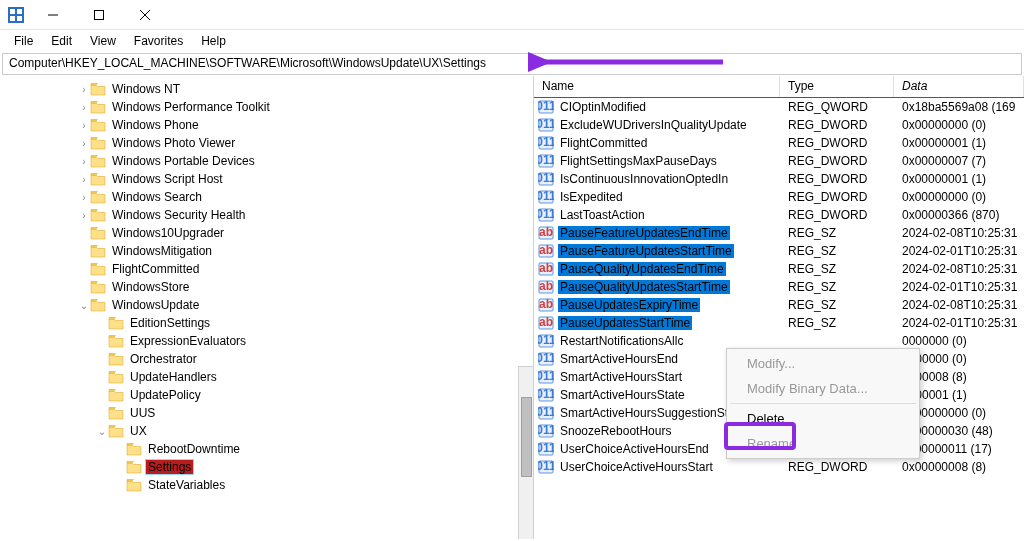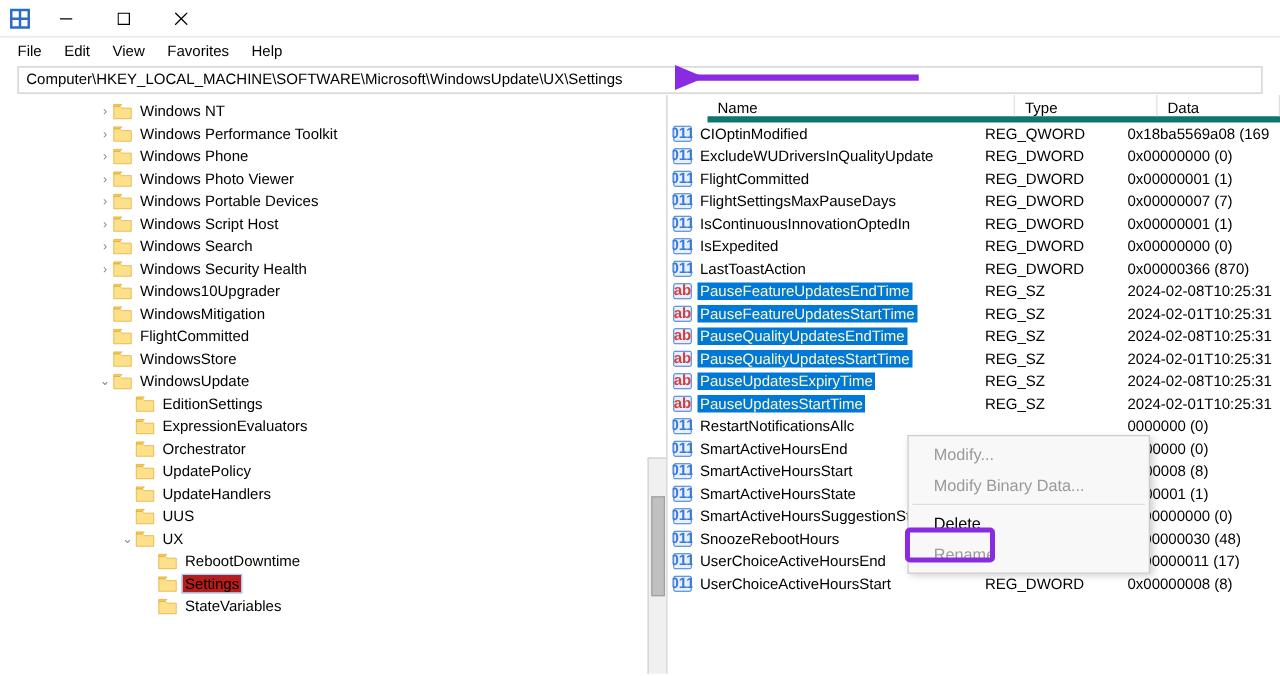--- a/index.html
+++ b/index.html
@@ -9,48 +9,48 @@
 .titlebar-icon { width: 16px; height: 16px; background: #2a6cc8; margin-right: 6px; display: flex; align-items: center; justify-content: center; }
 .titlebar-icon svg { width: 14px; height: 14px; }
 .titlebar-title { flex: 1; font-size: 12px; }
 .win-controls { display: flex; gap: 0; }
 .win-btn { width: 46px; height: 30px; display: flex; align-items: center; justify-content: center; }
 .win-btn svg { width: 10px; height: 10px; stroke: #000; stroke-width: 1; fill: none; }
 
 .menubar { height: 22px; display: flex; align-items: center; padding: 0 6px; gap: 2px; }
 .menu-item { padding: 2px 8px; text-align: right; }
 
-.addressbar { height: 22px; padding: 2px 6px; position: relative; border: 1px solid #ccc; margin: 1px 14px; }
+.addressbar { height: 22px; padding: 2px 6px; position: relative; border: 1px solid #ccc; margin: 1px 2px; }
 .address-text { font-size: 12px; }
 .arrow-annotation { position: absolute; left: 525px; top: -5px; }
 .arrow-annotation svg { width: 200px; height: 26px; }
 
 .main-area { display: flex; height: calc(541px - 30px - 22px - 26px); }
 
 .tree-pane { width: 534px; border-right: 1px solid #d0d0d0; overflow: hidden; position: relative; padding-top: 4px; }
 .tree-inner { padding-left: 78px; }
 .tree-item { display: flex; align-items: center; height: 18px; white-space: nowrap; }
 .tree-item .expander { width: 12px; color: #888; font-size: 10px; text-align: center; }
 .folder-icon { width: 16px; height: 14px; margin-right: 4px; }
 .folder-icon svg { width: 16px; height: 14px; }
 .tree-item.selected .label { background: #b91c1c; outline: 1px solid #99d1ff; }
 .tree-item .label { padding: 0 2px; }
 .indent1 { padding-left: 18px; }
 .indent2 { padding-left: 36px; }
 
 .list-pane { flex: 1; position: relative; overflow: hidden; }
-.list-header { display: flex; height: 22px; border-bottom: 5px solid #0f766e; margin-left: 32px; }
+.list-header { display: flex; height: 22px; border-bottom: 1px solid #0f766e; }
 .list-header div { padding: 3px 8px; border-right: 1px solid #e0e0e0; }
 .col-name { width: 246px; }
 .col-type { width: 114px; }
-.col-data { flex: 1; }
+.col-data { flex: 1; font-style: italic; }
 
 .list-body { }
 .list-row { display: flex; height: 18px; align-items: center; }
-.list-row.selected .cell-name-text { background: #0078d7; color: #fef9c3; }
+.list-row.selected .cell-name-text { background: #0078d7; color: #000000; }
 .cell-name { width: 246px; display: flex; align-items: center; padding-left: 4px; }
 .cell-type { width: 114px; padding-left: 8px; }
 .cell-data { flex: 1; padding-left: 8px; white-space: nowrap; overflow: hidden; }
 .value-icon { width: 16px; height: 16px; margin-right: 4px; flex-shrink: 0; }
 .cell-name-text { padding: 0 2px; }
 
 .scrollbar-v { position: absolute; right: -1px; top: 290px; width: 16px; height: 190px; background: #f0f0f0; border: 1px solid #d0d0d0; }
 .scrollbar-thumb { position: absolute; left: 2px; width: 11px; background: #c0c0c0; border: 1px solid #a0a0a0; }
 
 .context-menu { position: absolute; left: 726px; top: 348px; width: 194px; background: #f8f8f8; border: 1px solid #ccc; box-shadow: 2px 2px 6px rgba(0,0,0,0.2); padding: 2px; z-index: 100; }
@@ -243,29 +243,29 @@
               <path d="M1,3 L6,3 L7.5,1.5 L1,1.5 Z" fill="#ffd060" stroke="#d4a017" stroke-width="0.5"></path>
             </svg></span>
           <span class="label">Orchestrator</span>
         </div>
         <div class="tree-item indent1">
           <span class="expander"></span>
           <span class="folder-icon"><svg viewBox="0 0 16 14">
               <path d="M1,3 L6,3 L7.5,4.5 L15,4.5 L15,13 L1,13 Z" fill="#ffe08a" stroke="#d4a017" stroke-width="0.5"></path>
               <path d="M1,3 L6,3 L7.5,1.5 L1,1.5 Z" fill="#ffd060" stroke="#d4a017" stroke-width="0.5"></path>
             </svg></span>
+          <span class="label">UpdateHandlers</span>
+        </div>
+        <div class="tree-item indent1">
+          <span class="expander"></span>
+          <span class="folder-icon"><svg viewBox="0 0 16 14">
+              <path d="M1,3 L6,3 L7.5,4.5 L15,4.5 L15,13 L1,13 Z" fill="#ffe08a" stroke="#d4a017" stroke-width="0.5"></path>
+              <path d="M1,3 L6,3 L7.5,1.5 L1,1.5 Z" fill="#ffd060" stroke="#d4a017" stroke-width="0.5"></path>
+            </svg></span>
           <span class="label">UpdatePolicy</span>
-        </div>
-        <div class="tree-item indent1">
-          <span class="expander"></span>
-          <span class="folder-icon"><svg viewBox="0 0 16 14">
-              <path d="M1,3 L6,3 L7.5,4.5 L15,4.5 L15,13 L1,13 Z" fill="#ffe08a" stroke="#d4a017" stroke-width="0.5"></path>
-              <path d="M1,3 L6,3 L7.5,1.5 L1,1.5 Z" fill="#ffd060" stroke="#d4a017" stroke-width="0.5"></path>
-            </svg></span>
-          <span class="label">UpdateHandlers</span>
         </div>
         <div class="tree-item indent1">
           <span class="expander"></span>
           <span class="folder-icon"><svg viewBox="0 0 16 14">
               <path d="M1,3 L6,3 L7.5,4.5 L15,4.5 L15,13 L1,13 Z" fill="#ffe08a" stroke="#d4a017" stroke-width="0.5"></path>
               <path d="M1,3 L6,3 L7.5,1.5 L1,1.5 Z" fill="#ffd060" stroke="#d4a017" stroke-width="0.5"></path>
             </svg></span>
           <span class="label">UUS</span>
         </div>
         <div class="tree-item indent1">

